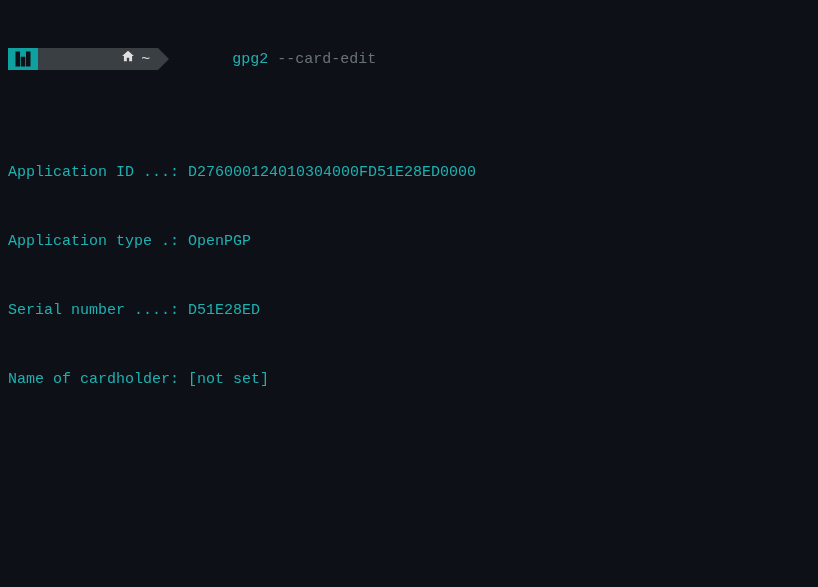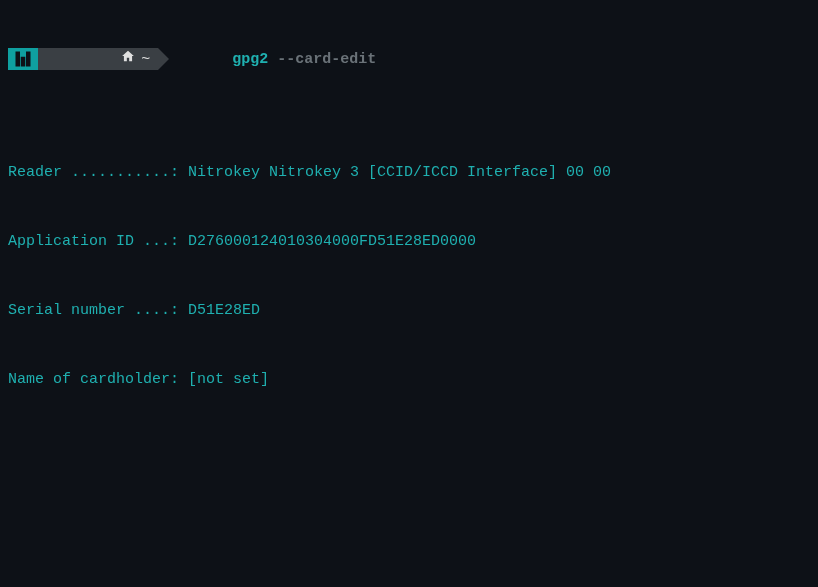--- a/index.html
+++ b/index.html
@@ -65,21 +65,20 @@
       border-bottom: 11px solid transparent;
       border-left: 11px solid #3a3f44;
     }
     .home-icon {
       font-size: 14px;
       margin-right: 4px;
     }
     .tilde { margin-left: 2px; }
     .command {
       margin-left: 20px;
-      font-weight: bold;
     }
     .cmd-name { color: #1fb0b0; }
     .cmd-arg { color: #6a7278; }
     .output-line {
       color: #1fb0b0;
     }
   </style>
 </head>
 <body>
 
@@ -98,22 +97,22 @@
           <path d="M12 3l10 9h-3v9h-5v-6h-4v6H5v-9H2z"></path>
         </svg>
       </span>
       <span class="tilde">~</span>
     </span>
     <span class="command">
       <span class="cmd-name">gpg2</span> <span class="cmd-arg">--card-edit</span>
     </span>
   </div>
 
-  <div class="output-line">Reader ...........: Nitrokey Nitrokey 3 [CCID/ICCD Interface] 00 00</div>
   <div class="output-line">Application ID ...: D276000124010304000FD51E28ED0000</div>
+  <div class="output-line">Application type .: OpenPGP</div>
   <div class="output-line">Serial number ....: D51E28ED</div>
   <div class="output-line">Name of cardholder: [not set]</div>
   
   
   
   
   
   
   
   

